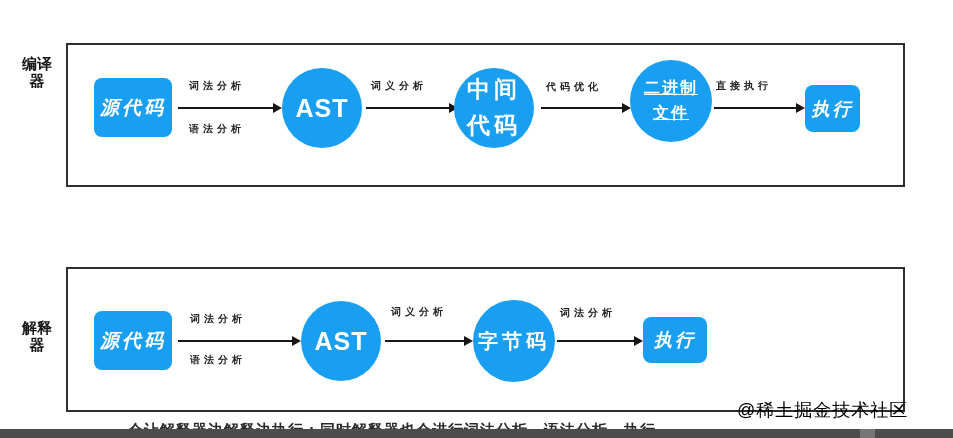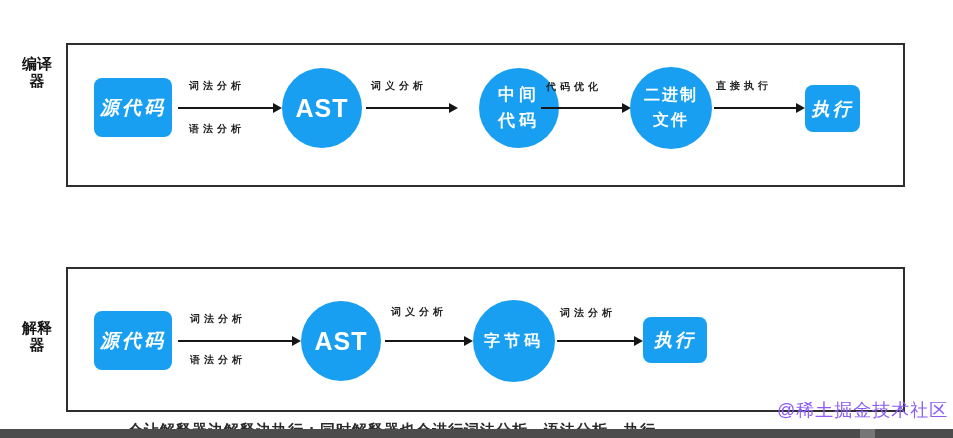--- a/index.html
+++ b/index.html
@@ -26,21 +26,21 @@
   .node .ln{display:block;line-height:1.55;}
   .arrow{position:absolute;height:2px;background:#161616;}
   .arrow::after{
     content:"";position:absolute;right:-9px;top:-4px;width:0;height:0;
     border-left:9px solid #161616;border-top:5px solid transparent;border-bottom:5px solid transparent;
   }
   .elabel{
     position:absolute;font-size:10px;letter-spacing:4px;color:#222;white-space:nowrap;font-weight:600;
   }
   .watermark{
-    position:absolute;left:777px;top:398px;font-size:18px;letter-spacing:1px;color:#8b5cf6;
+    position:absolute;left:737px;top:398px;font-size:18px;letter-spacing:1px;color:#000000;
     white-space:nowrap;z-index:5;background:transparent;
   }
   .caption{
     position:absolute;left:128px;top:421px;font-size:15px;color:#2a2a2a;white-space:nowrap;
     letter-spacing:1px;z-index:2;font-weight:600;
   }
   .bottom-bar{
     position:absolute;left:0;top:429px;width:953px;height:9px;background:#4c4c4c;z-index:3;
   }
   .bar-notch{
@@ -59,29 +59,29 @@
 
   <div class="arrow" style="left:178px;top:107px;width:95px;"></div>
   <div class="elabel" style="left:189px;top:79px;">词法分析</div>
   <div class="elabel" style="left:189px;top:122px;">语法分析</div>
 
   <div class="node circle" style="left:282px;top:68px;width:80px;height:80px;font-size:25px;letter-spacing:1px;">AST</div>
 
   <div class="arrow" style="left:366px;top:107px;width:83px;"></div>
   <div class="elabel" style="left:371px;top:79px;">词义分析</div>
 
-  <div class="node circle" style="left:479px;top:68px;width:80px;height:80px;font-size:17px;letter-spacing:4px;">
+  <div class="node circle" style="left:454px;top:68px;width:80px;height:80px;font-size:23px;letter-spacing:4px;">
     <span class="ln">中间</span>
     <span class="ln">代码</span>
   </div>
 
   <div class="arrow" style="left:541px;top:107px;width:81px;"></div>
   <div class="elabel" style="left:546px;top:80px;font-family:Liberation Mono, monospace;">代码优化</div>
 
-  <div class="node circle" style="left:630px;top:67px;width:82px;height:82px;font-size:16px;letter-spacing:2px;">
+  <div class="node circle" style="left:630px;top:60px;width:82px;height:82px;font-size:16px;letter-spacing:2px;text-decoration:underline;">
     <span class="ln">二进制</span>
     <span class="ln">文件</span>
   </div>
 
   <div class="arrow" style="left:714px;top:107px;width:82px;"></div>
   <div class="elabel" style="left:716px;top:79px;font-family:Liberation Serif, serif;">直接执行</div>
 
   <div class="node rect" style="left:805px;top:85px;width:55px;height:47px;font-size:18px;letter-spacing:3px;">执行</div>
 
   <div class="vlabel" style="top:320px;">解释器</div>
@@ -91,21 +91,21 @@
 
   <div class="arrow" style="left:178px;top:340px;width:114px;"></div>
   <div class="elabel" style="left:190px;top:312px;">词法分析</div>
   <div class="elabel" style="left:190px;top:353px;">语法分析</div>
 
   <div class="node circle" style="left:301px;top:301px;width:80px;height:80px;font-size:25px;letter-spacing:1px;">AST</div>
 
   <div class="arrow" style="left:385px;top:340px;width:79px;"></div>
   <div class="elabel" style="left:391px;top:305px;">词义分析</div>
 
-  <div class="node circle" style="left:473px;top:300px;width:82px;height:82px;font-size:16px;letter-spacing:4px;">字节码</div>
+  <div class="node circle" style="left:473px;top:300px;width:82px;height:82px;font-size:20px;letter-spacing:4px;">字节码</div>
 
   <div class="arrow" style="left:557px;top:340px;width:77px;"></div>
   <div class="elabel" style="left:560px;top:306px;">词法分析</div>
 
   <div class="node rect" style="left:643px;top:317px;width:64px;height:46px;font-size:18px;letter-spacing:3px;">执行</div>
 
   <div class="watermark">@稀土掘金技术社区</div>
   <div class="caption">会让解释器边解释边执行；同时解释器也会进行词法分析、语法分析、执行</div>
   <div class="bottom-bar"></div>
   <div class="bar-notch"></div>

